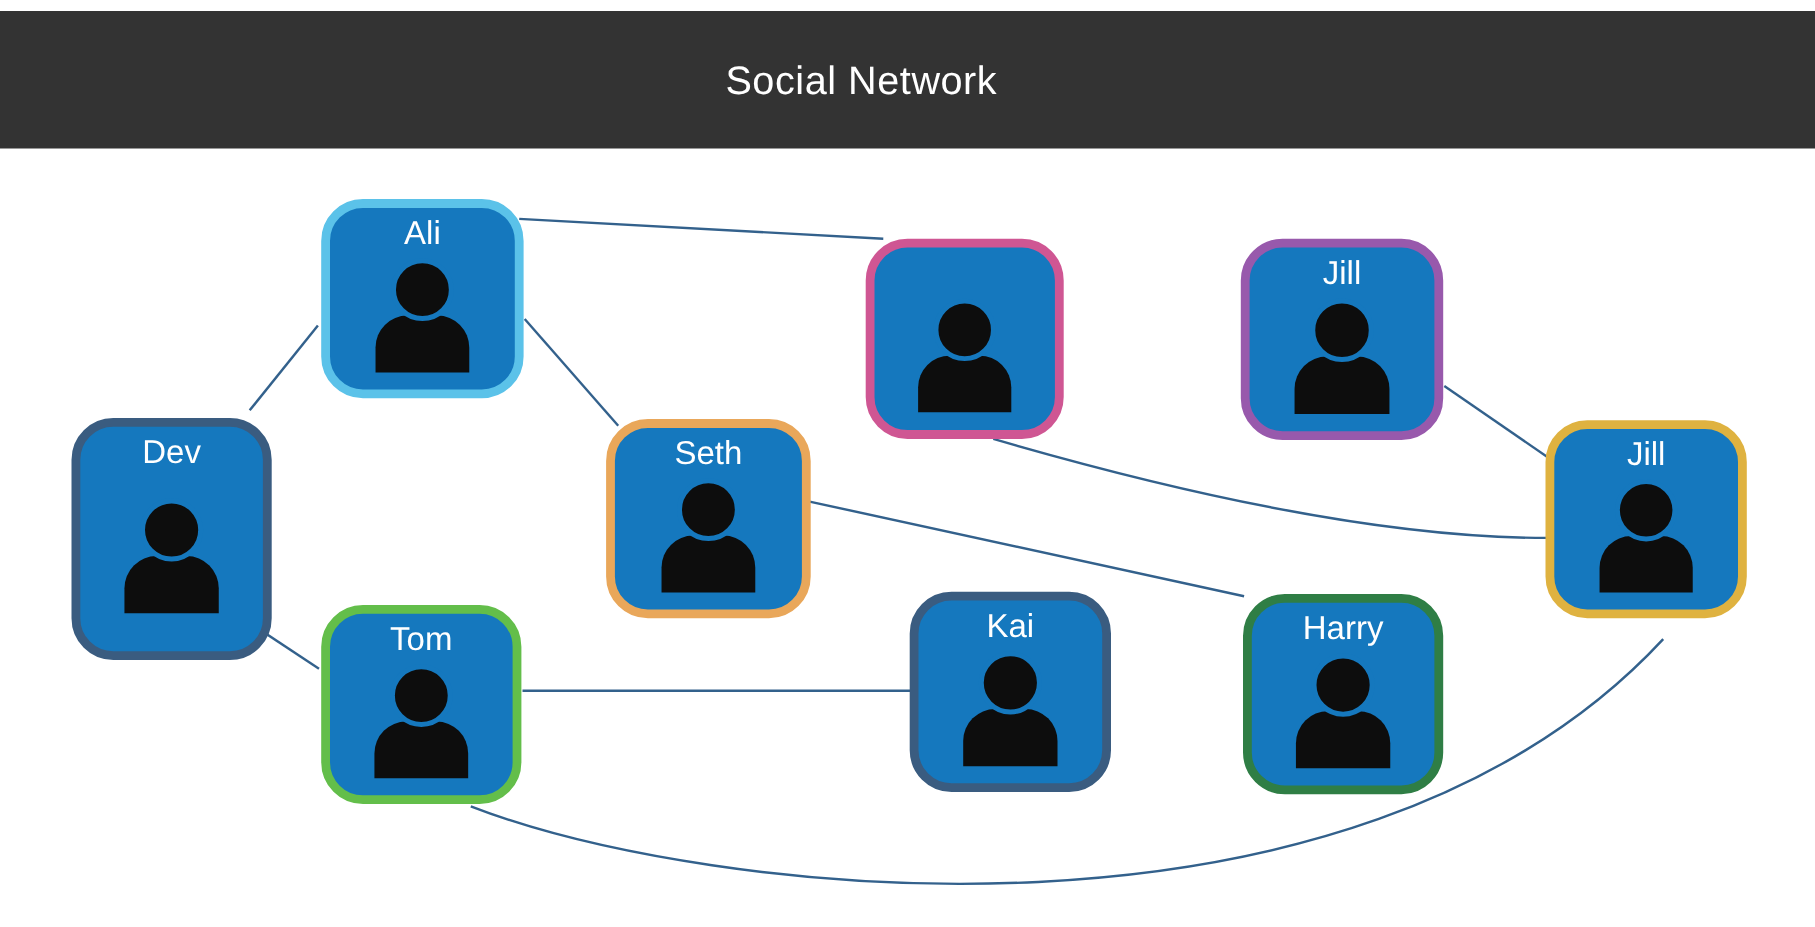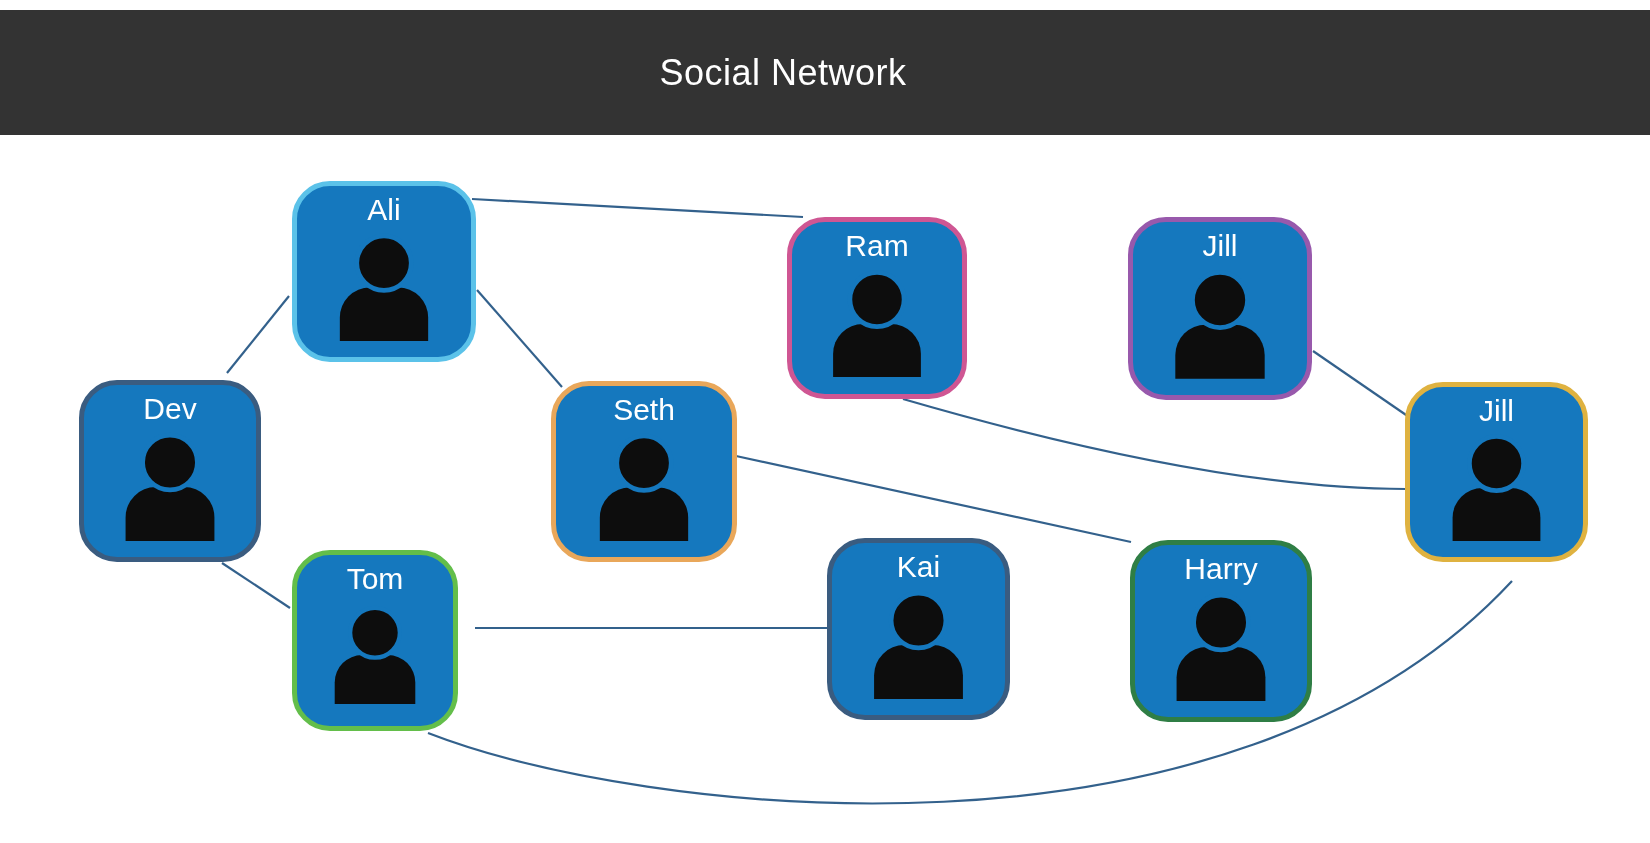--- a/index.html
+++ b/index.html
@@ -34,21 +34,21 @@
   .edges-layer path{
     fill:none;
     stroke:var(--edge-color,#33618C);
     stroke-width:2.2;
   }
 
   .node{
     position:absolute;
     box-sizing:border-box;
     background:var(--node-fill,#1578BE);
-    border:5px solid #84cc16;
+    border:8px solid #84cc16;
     border-radius:38px;
     z-index:2;
   }
   .node-label{
     position:absolute; left:0; top:7px;
     width:100%;
     text-align:center;
     color:var(--label-color,#ffffff);
     font-size:30px;
     font-weight:400;
@@ -92,55 +92,54 @@
 
   <div id="nodes-layer">
       <div class="node" style="left: 292px; top: 181px; width: 184px; height: 181px; border-color: rgb(91, 194, 233);">
       <div class="node-label">Ali</div>
       <svg class="person-icon" viewBox="0 0 182 182" xmlns="http://www.w3.org/2000/svg">
         <path class="torso" d="M44,165 v-25 a32,32 0 0 1 32,-32 h30 a32,32 0 0 1 32,32 v25 z"></path>
         <circle class="head" cx="91" cy="82" r="29"></circle>
       </svg>
     </div>
       <div class="node" style="left: 787px; top: 217px; width: 180px; height: 182px; border-color: rgb(207, 86, 147);">
-      <div class="node-label">Ram</div>
       <svg class="person-icon" viewBox="0 0 182 182" xmlns="http://www.w3.org/2000/svg">
         <path class="torso" d="M44,165 v-25 a32,32 0 0 1 32,-32 h30 a32,32 0 0 1 32,32 v25 z"></path>
         <circle class="head" cx="91" cy="82" r="29"></circle>
       </svg>
     </div>
       <div class="node" style="left: 1128px; top: 217px; width: 184px; height: 183px; border-color: rgb(152, 89, 172);">
       <div class="node-label">Jill</div>
       <svg class="person-icon" viewBox="0 0 182 182" xmlns="http://www.w3.org/2000/svg">
         <path class="torso" d="M44,165 v-25 a32,32 0 0 1 32,-32 h30 a32,32 0 0 1 32,32 v25 z"></path>
         <circle class="head" cx="91" cy="82" r="29"></circle>
       </svg>
     </div>
-      <div class="node" style="left: 79px; top: 380px; width: 182px; height: 182px; border-color: rgb(58, 92, 128);">
+      <div class="node" style="left: 65px; top: 380px; width: 182px; height: 220px; border-color: rgb(58, 92, 128);">
       <div class="node-label">Dev</div>
       <svg class="person-icon" viewBox="0 0 182 182" xmlns="http://www.w3.org/2000/svg">
         <path class="torso" d="M44,165 v-25 a32,32 0 0 1 32,-32 h30 a32,32 0 0 1 32,32 v25 z"></path>
         <circle class="head" cx="91" cy="82" r="29"></circle>
       </svg>
     </div>
       <div class="node" style="left: 551px; top: 381px; width: 186px; height: 181px; border-color: rgb(233, 167, 90); text-decoration: underline;">
       <div class="node-label">Seth</div>
       <svg class="person-icon" viewBox="0 0 182 182" xmlns="http://www.w3.org/2000/svg">
         <path class="torso" d="M44,165 v-25 a32,32 0 0 1 32,-32 h30 a32,32 0 0 1 32,32 v25 z"></path>
         <circle class="head" cx="91" cy="82" r="29"></circle>
       </svg>
     </div>
       <div class="node" style="left: 1405px; top: 382px; width: 183px; height: 180px; border-color: rgb(223, 178, 64);">
       <div class="node-label">Jill</div>
       <svg class="person-icon" viewBox="0 0 182 182" xmlns="http://www.w3.org/2000/svg">
         <path class="torso" d="M44,165 v-25 a32,32 0 0 1 32,-32 h30 a32,32 0 0 1 32,32 v25 z"></path>
         <circle class="head" cx="91" cy="82" r="29"></circle>
       </svg>
     </div>
-      <div class="node" style="left: 292px; top: 550px; width: 166px; height: 181px; border-color: rgb(99, 190, 74);">
+      <div class="node" style="left: 292px; top: 550px; width: 182px; height: 181px; border-color: rgb(99, 190, 74);">
       <div class="node-label">Tom</div>
       <svg class="person-icon" viewBox="0 0 182 182" xmlns="http://www.w3.org/2000/svg">
         <path class="torso" d="M44,165 v-25 a32,32 0 0 1 32,-32 h30 a32,32 0 0 1 32,32 v25 z"></path>
         <circle class="head" cx="91" cy="82" r="29"></circle>
       </svg>
     </div>
       <div class="node" style="left: 827px; top: 538px; width: 183px; height: 182px; border-color: rgb(58, 92, 128); text-decoration: underline;">
       <div class="node-label">Kai</div>
       <svg class="person-icon" viewBox="0 0 182 182" xmlns="http://www.w3.org/2000/svg">
         <path class="torso" d="M44,165 v-25 a32,32 0 0 1 32,-32 h30 a32,32 0 0 1 32,32 v25 z"></path>

